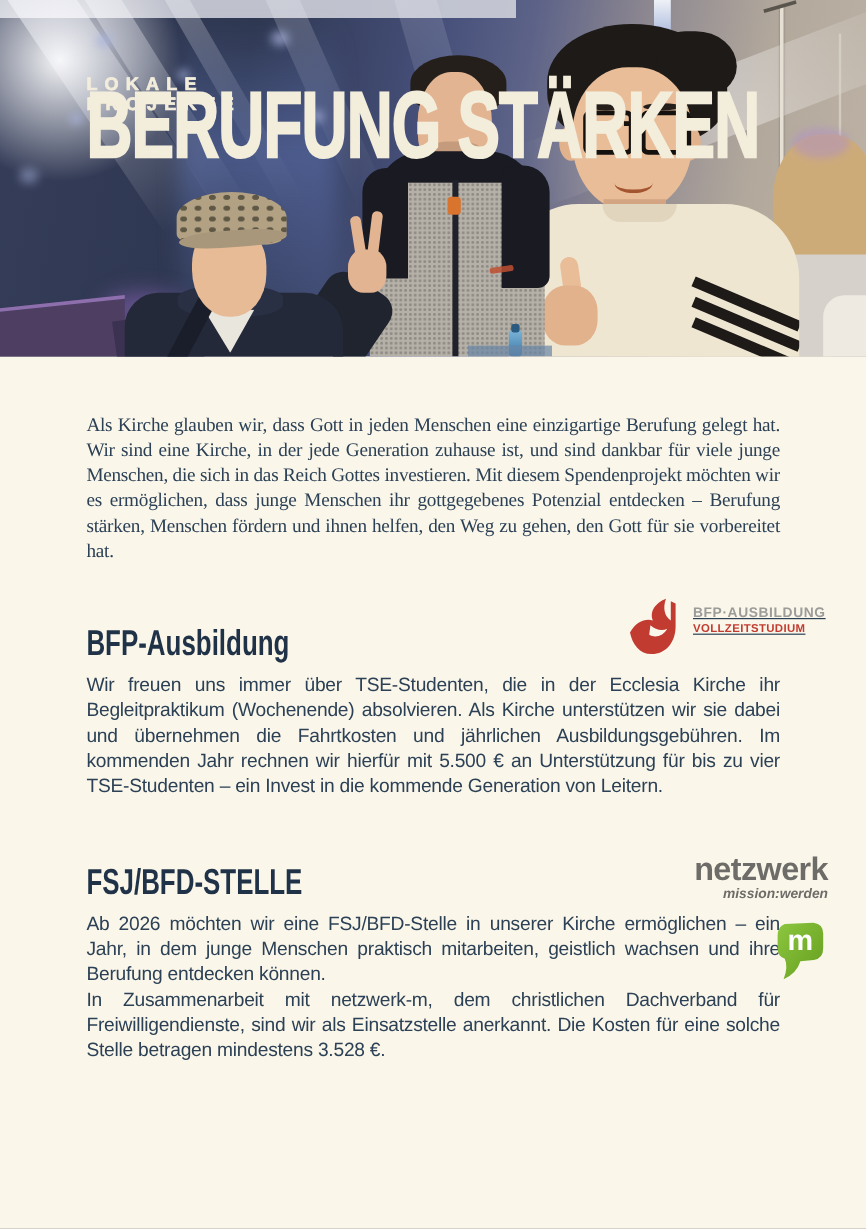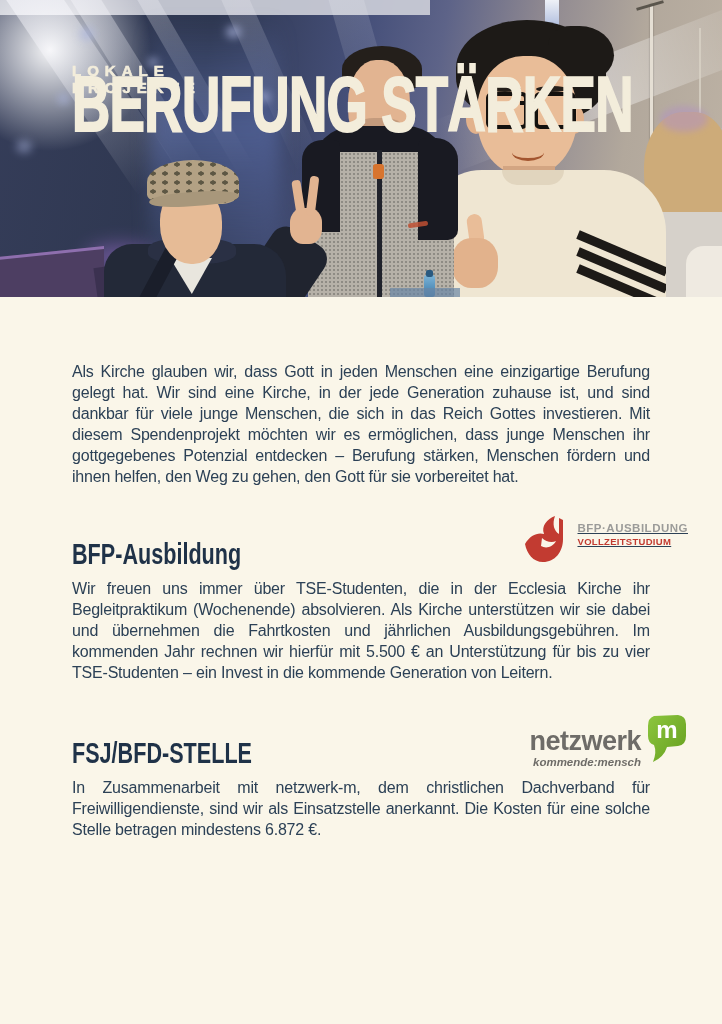--- a/index.html
+++ b/index.html
@@ -104,35 +104,35 @@
 
   
   .hero-text{position:absolute;left:72px;top:62px;z-index:20;color:#F3EDDB;}
   .kicker{font-size:15px;font-weight:bold;letter-spacing:6px;-webkit-text-stroke:.6px #F3EDDB;}
   .hero-title{margin-top:7px;font-size:78px;font-weight:bold;line-height:.92;white-space:nowrap;
     transform:scaleX(.68);transform-origin:left top;letter-spacing:-1px;-webkit-text-stroke:2px #F3EDDB;}
 
   
   .content{padding:0 72px;}
   .body-text{font-size:16px;line-height:21px;letter-spacing:-.2px;text-align:justify;margin:0;}
-  .intro{margin-top:64px;}
+  .intro{margin-top:47px;font-family:Liberation Serif, serif;}
   .section{position:relative;}
   .section-bfp{margin-top:52px;}
   .section-fsj{margin-top:55px;}
   .section-heading{margin:0 0 9px 0;font-size:30px;line-height:30px;font-weight:bold;color:#1F3248;
     letter-spacing:0;transform:scaleX(.72);transform-origin:left center;white-space:nowrap;}
 
   
   .bfp-logo{position:absolute;top:-24px;right:-38px;display:flex;align-items:flex-start;gap:8px;}
   .bfp-text-l1{font-size:11.5px;font-weight:bold;color:#9B9B99;letter-spacing:.5px;}
   .bfp-text-l2{font-size:9.5px;font-weight:bold;color:#C23B31;letter-spacing:.3px;margin-top:2px;}
   .bfp-textcol{padding-top:7px;text-decoration:underline;}
 
   
-  .nm-logo{position:absolute;top:-26px;right:-40px;display:flex;align-items:center;gap:3px;}
+  .nm-logo{position:absolute;top:-26px;right:-40px;display:flex;align-items:flex-end;gap:15px;flex-direction:column;}
   .nm-textcol{text-align:right;padding-top:16px;}
   .nm-name{font-size:27px;font-weight:bold;color:#6E6C68;letter-spacing:-.5px;line-height:1;}
   .nm-tagline{font-size:11.5px;font-style:italic;font-weight:bold;color:#6E6C68;margin-top:1px;}
 </style>
 </head>
 <body>
 
 <div class="page">
 
   <div class="hero">
@@ -244,31 +244,32 @@
         </div>
       </div>
       <h2 class="section-heading">BFP-Ausbildung</h2>
       <p class="body-text">Wir freuen uns immer über TSE-Studenten, die in der Ecclesia Kirche ihr Begleitpraktikum (Wochenende) absolvieren. Als Kirche unterstützen wir sie dabei und übernehmen die Fahrtkosten und jährlichen Ausbildungsgebühren. Im kommenden Jahr rechnen wir hierfür mit 5.500 € an Unterstützung für bis zu vier TSE-Studenten – ein Invest in die kommende Generation von Leitern.</p>
     </div>
 
     <div class="section section-fsj">
       <div class="nm-logo">
         <div class="nm-textcol">
           <div class="nm-name">netzwerk</div>
-          <div class="nm-tagline">kommende:mensch</div>
+          <div class="nm-tagline">mission:werden</div>
         </div>
         <svg width="46" height="56" viewBox="0 0 46 56">
           <defs>
             <linearGradient id="nmg" x1="0" y1="0" x2="1" y2="1">
               <stop offset="0" stop-color="#8DC63F"></stop>
                 <stop offset="1" stop-color="#649E1E"></stop>
             </linearGradient>
           </defs>
           <path fill="url(#nmg)" d="M10 4 Q4 6 4 14 L4 24 Q4 31 10 33 Q13 40 9 50 Q20 45 23 35 L34 34 Q42 33 42 24 L42 12 Q42 4 34 3 Z"></path>
           <text x="23" y="26" font-family="Liberation Sans, sans-serif" font-size="24" font-weight="bold" fill="#ffffff" text-anchor="middle">m</text>
         </svg>
       </div>
       <h2 class="section-heading">FSJ/BFD-STELLE</h2>
-      <p class="body-text">In Zusammenarbeit mit netzwerk-m, dem christlichen Dachverband für Freiwilligendienste, sind wir als Einsatzstelle anerkannt. Die Kosten für eine solche Stelle betragen mindestens 6.872 €.</p>
+      <p class="body-text">Ab 2026 möchten wir eine FSJ/BFD-Stelle in unserer Kirche ermöglichen – ein Jahr, in dem junge Menschen praktisch mitarbeiten, geistlich wachsen und ihre Berufung entdecken können.</p>
+      <p class="body-text">In Zusammenarbeit mit netzwerk-m, dem christlichen Dachverband für Freiwilligendienste, sind wir als Einsatzstelle anerkannt. Die Kosten für eine solche Stelle betragen mindestens 3.528 €.</p>
     </div>
 
   </div>
 </div>
 
 </body></html>

